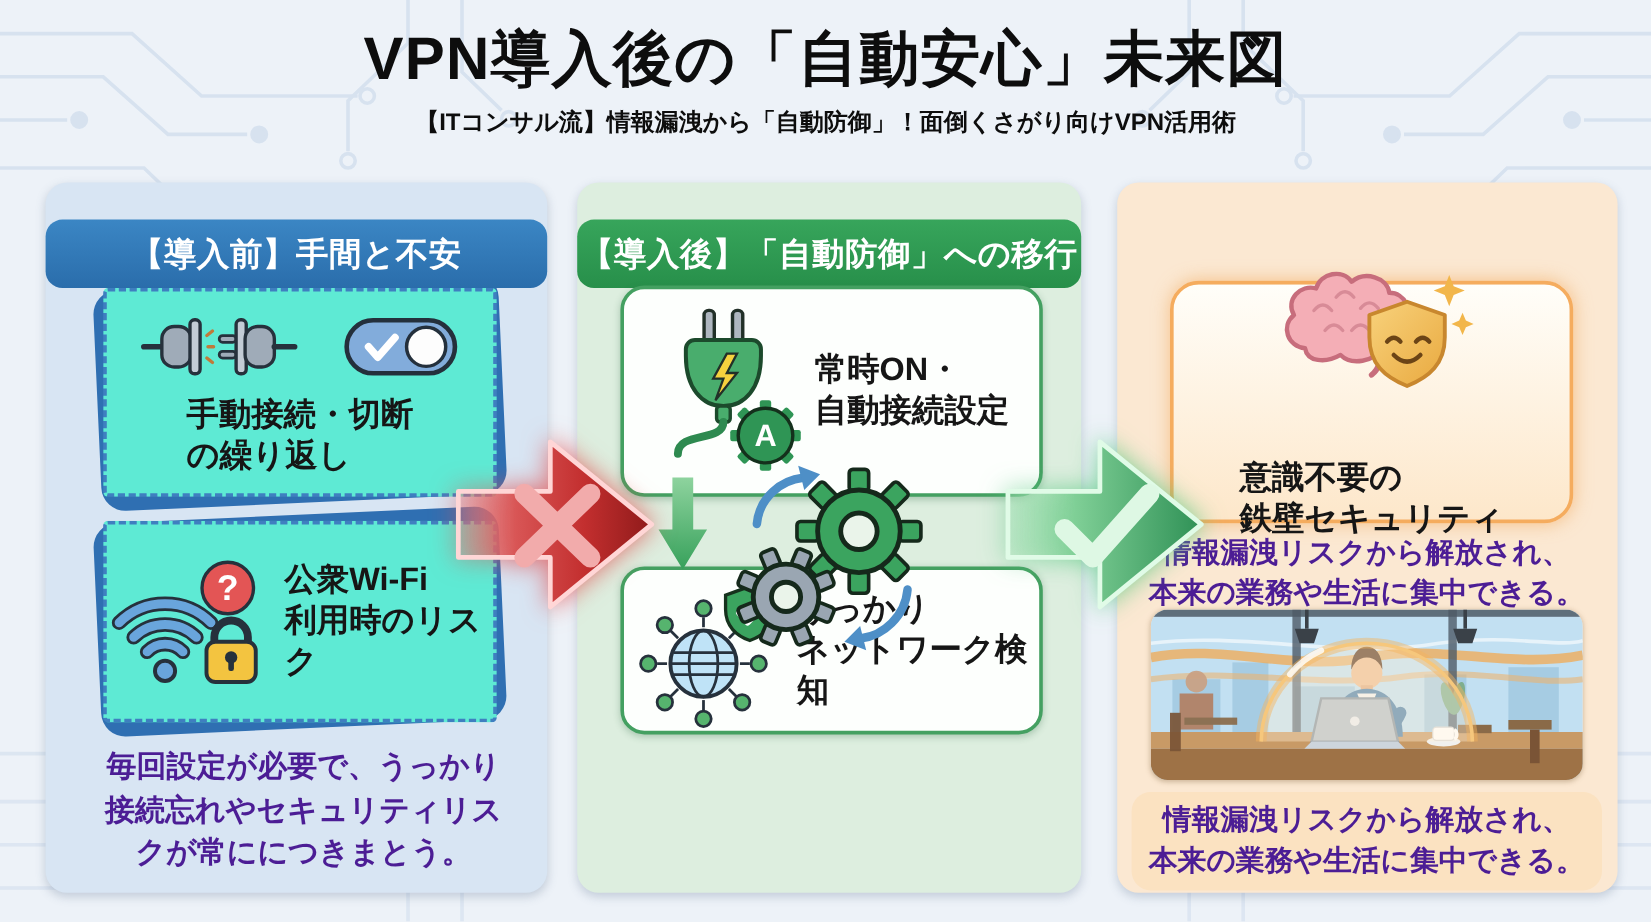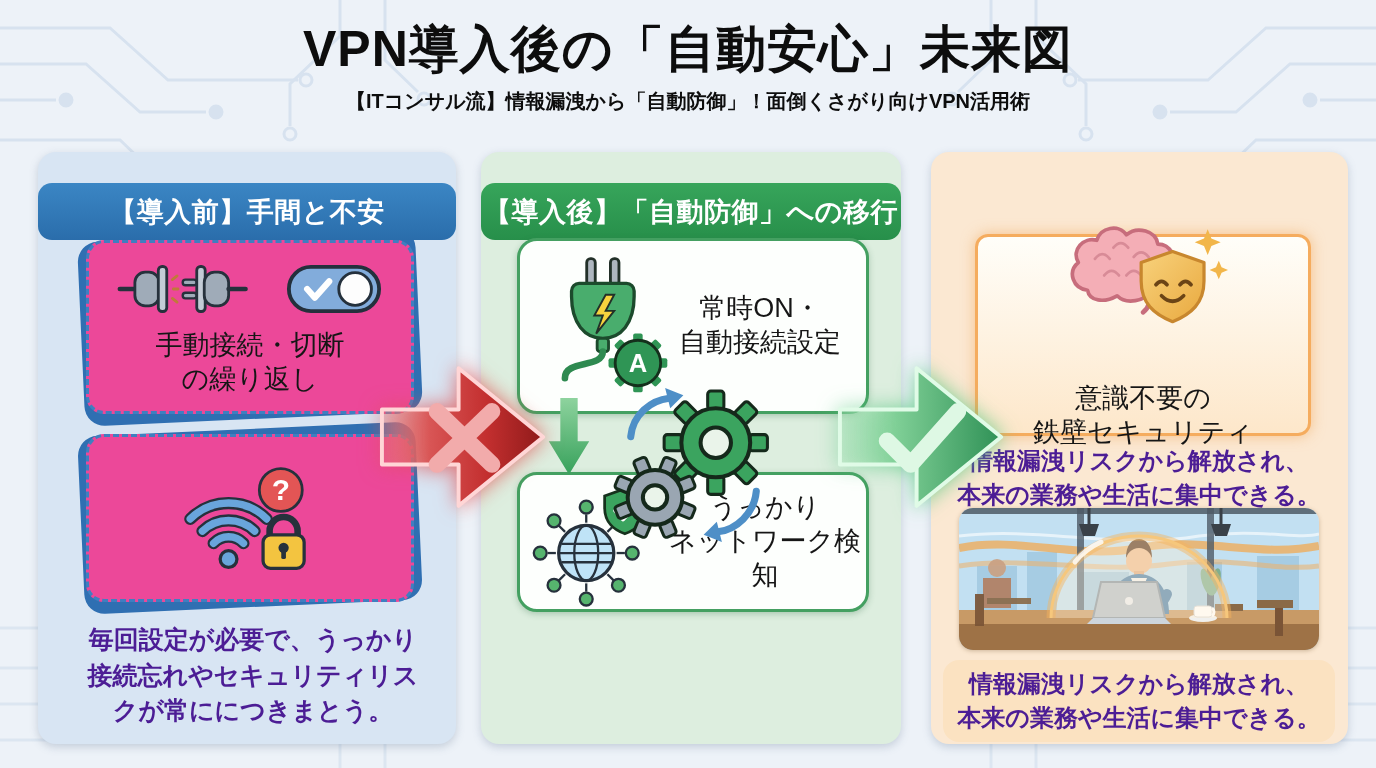--- a/index.html
+++ b/index.html
@@ -39,31 +39,31 @@
     color:#fff;font-size:27px;font-weight:800;letter-spacing:.5px;margin-top:31px;
   }
   .panel-before .panel-h{background:linear-gradient(#3b86c4,#2a6dab);}
   .panel-after  .panel-h{background:linear-gradient(#37a55b,#278f4a);}
   .panel-future .panel-h{background:linear-gradient(#ef9438,#e07f26);}
 
   .ml{white-space:pre-line;}
 
   
   .card-sketch{
-    position:absolute;background:#ec4899;border:3px dashed #3f7fc0;border-radius:18px;
+    position:absolute;background:#5eead4;border:3px dashed #3f7fc0;border-radius:4px;
     display:flex;flex-direction:column;align-items:center;justify-content:center;
   }
   .card-sketch::before{
     content:"";position:absolute;inset:-8px;background:#2f6fb2;border-radius:20px;
     transform:rotate(-2.6deg);z-index:-1;
   }
   .card1-before{left:48px;top:88px;width:322px;height:168px;}
   .card2-before{left:48px;top:282px;width:322px;height:162px;flex-direction:row;gap:8px;}
   .icon-row{display:flex;align-items:center;gap:18px;margin-bottom:8px;}
-  .card-label{font-size:27px;font-weight:400;text-align:center;line-height:1.25;}
+  .card-label{font-size:27px;font-weight:700;text-align:left;line-height:1.25;}
 
   .note{
     position:absolute;font-size:25px;font-weight:800;line-height:1.42;color:#4c1d95;
   }
   .note-before{left:40px;top:470px;width:350px;text-align:center;}
   .note-after{left:34px;top:472px;width:360px;text-align:left;}
 
   
   .card-green{
     position:absolute;background:#fdfffd;border:3px solid #44a061;border-radius:20px;
@@ -72,21 +72,21 @@
   }
   .card1-after{left:36px;top:86px;width:346px;height:170px;}
   .card2-after{left:36px;top:320px;width:346px;height:134px;}
   .flow-down{position:absolute;left:62px;top:246px;z-index:3;}
   .flow-gears{position:absolute;left:120px;top:232px;z-index:3;}
 
   
   .card-future{
     position:absolute;left:44px;top:82px;width:330px;height:196px;
     background:linear-gradient(#fffef9,#fde7ca);
-    border:3px solid #f5ac5e;border-radius:13px;
+    border:3px solid #f5ac5e;border-radius:24px;
     box-shadow:0 0 14px rgba(242,166,90,.6);
     display:flex;flex-direction:column;align-items:center;justify-content:center;gap:40px;
   }
   .note-future1{left:12px;top:292px;width:392px;text-align:center;font-size:24px;}
   .illustration{
     position:absolute;left:28px;top:356px;width:360px;height:142px;border-radius:14px;
     overflow:hidden;box-shadow:0 1px 4px rgba(120,90,50,.35);
   }
   .note-box{
     position:absolute;left:12px;top:508px;width:392px;height:82px;background:#fbe2c1;
@@ -169,20 +169,22 @@
         <circle cx="52" cy="110" r="9" fill="#69a5dc" stroke="#26313c" stroke-width="3.5"></circle>
         <circle cx="108" cy="36" r="23" fill="#e35555" stroke="#26313c" stroke-width="3"></circle>
         <text x="108" y="47" text-anchor="middle" font-size="32" font-weight="bold" fill="#ffffff">?</text>
         <g>
           <path d="M96,86 v-6 a15,15 0 0 1 30,0 v6" stroke="#26313c" stroke-width="7" fill="none"></path>
           <rect x="89" y="84" width="44" height="36" rx="8" fill="#f3c440" stroke="#26313c" stroke-width="3.5"></rect>
           <circle cx="111" cy="98" r="5.5" fill="#26313c"></circle>
           <rect x="108.5" y="100" width="5" height="10" rx="2" fill="#26313c"></rect>
         </g>
       </svg>
+      <div class="card-label ml">公衆Wi-Fi
+利用時のリスク</div>
     </div>
 
     <div class="note note-before ml">毎回設定が必要で、うっかり
 接続忘れやセキュリティリス
 クが常ににつきまとう。</div>
   </div>
 
   <div class="panel panel-after">
     <div class="panel-h">【導入後】「自動防御」への移行</div>
 

